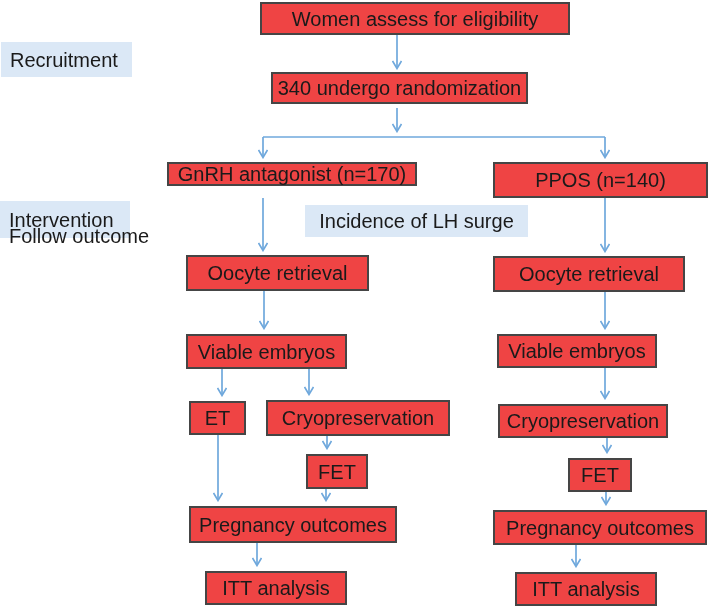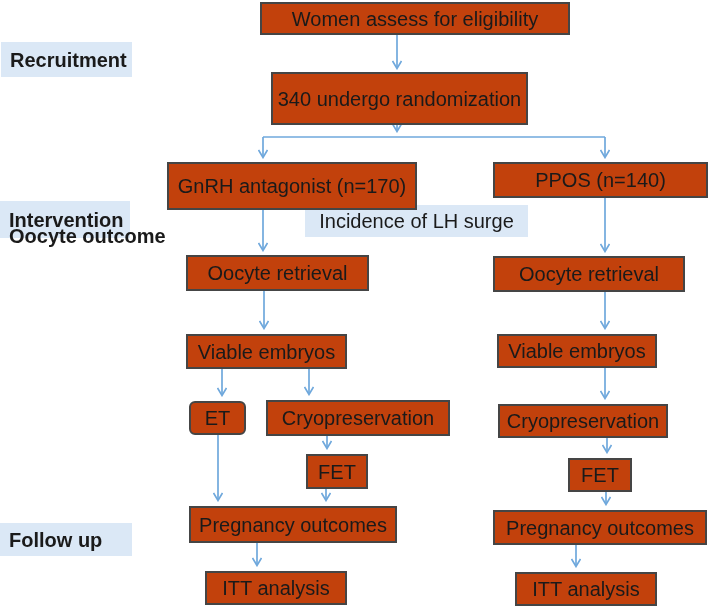--- a/index.html
+++ b/index.html
@@ -2,30 +2,29 @@
 <html style="--arrow: #6fa8dc; --label-bg: #dbe8f6;"><head>
 <meta charset="utf-8">
 <style>
   html,body { margin:0; padding:0; background:#ffffff; }
   #stage {
     position:relative; width:709px; height:607px; background:#ffffff;
     font-family:"Liberation Sans", sans-serif; color:#1a1a1a; overflow:hidden;
   }
   .box {
     position:absolute; box-sizing:border-box;
-    border:2px solid #454545; background:#c2410c;
+    border:2px solid #454545; background:#ef4444;
     display:flex; align-items:center; justify-content:center;
     font-size:20px; line-height:1; white-space:nowrap;
   }
   .stage-label {
     position:absolute; box-sizing:border-box;
     display:flex; align-items:center;
     font-size:20px; line-height:1; white-space:nowrap;
     padding-left:9px;
-    font-weight:bold;
   }
   .stage-label.hl { background:var(--label-bg, #dbe8f6); }
   .annotation {
     position:absolute; box-sizing:border-box;
     display:flex; align-items:center; justify-content:center;
     font-size:20px; line-height:1; white-space:nowrap;
     background:var(--label-bg, #dbe8f6);
   }
   svg.arrows { position:absolute; left:0; top:0; pointer-events:none; }
   svg.arrows line, svg.arrows path.conn { stroke:var(--arrow, #6fa8dc); stroke-width:1.7; fill:none; }
@@ -59,34 +58,33 @@
     <line x1="607" y1="438" x2="607" y2="452" marker-end="url(#ah)"></line>
     <line x1="218" y1="435" x2="218" y2="500" marker-end="url(#ah)"></line>
     <line x1="326" y1="489" x2="326" y2="500" marker-end="url(#ah)"></line>
     <line x1="606" y1="492" x2="606" y2="504" marker-end="url(#ah)"></line>
     <line x1="257" y1="543" x2="257" y2="565" marker-end="url(#ah)"></line>
     <line x1="576" y1="545" x2="576" y2="566" marker-end="url(#ah)"></line>
   </svg>
 
   <div class="stage-label hl" style="left:1px;   top:42px;  width:131px; height:35px;">Recruitment</div>
   <div class="stage-label hl" style="left:0px;   top:161px; width:130px; height:37px;margin-top:40px;">Intervention</div>
-  <div class="stage-label" style="left:0px;   top:222px; width:165px; height:28px;">Oocyte outcome</div>
-  <div class="stage-label hl" style="left:0px;   top:523px; width:132px; height:33px;">Follow up</div>
+  <div class="stage-label" style="left:0px;   top:222px; width:165px; height:28px;">Follow outcome</div>
 
   <div class="annotation" style="left:305px; top:205px; width:223px; height:32px;">Incidence of LH surge</div>
 
   <div class="box" style="left: 260px; top: 2px; width: 310px; height: 33px; border-color: rgb(69, 69, 69); color: rgb(26, 26, 26);">Women assess for eligibility</div>
-  <div class="box" style="left: 271px; top: 72px; width: 257px; height: 53px; border-color: rgb(69, 69, 69); color: rgb(26, 26, 26);">340 undergo randomization</div>
-  <div class="box" style="left: 167px; top: 162px; width: 250px; height: 48px; border-color: rgb(69, 69, 69); color: rgb(26, 26, 26); text-align: right;">GnRH antagonist (n=170)</div>
+  <div class="box" style="left: 271px; top: 72px; width: 257px; height: 32px; border-color: rgb(69, 69, 69); color: rgb(26, 26, 26);">340 undergo randomization</div>
+  <div class="box" style="left: 167px; top: 162px; width: 250px; height: 24px; border-color: rgb(69, 69, 69); color: rgb(26, 26, 26); text-align: right;">GnRH antagonist (n=170)</div>
   <div class="box" style="left: 493px; top: 162px; width: 215px; height: 36px; border-color: rgb(69, 69, 69); color: rgb(26, 26, 26);">PPOS (n=140)</div>
   <div class="box" style="left: 186px; top: 255px; width: 183px; height: 36px; border-color: rgb(69, 69, 69); color: rgb(26, 26, 26);">Oocyte retrieval</div>
   <div class="box" style="left: 493px; top: 256px; width: 192px; height: 36px; border-color: rgb(69, 69, 69); color: rgb(26, 26, 26);">Oocyte retrieval</div>
   <div class="box" style="left: 186px; top: 334px; width: 161px; height: 35px; border-color: rgb(69, 69, 69); color: rgb(26, 26, 26);">Viable embryos</div>
   <div class="box" style="left: 497px; top: 334px; width: 160px; height: 34px; border-color: rgb(69, 69, 69); color: rgb(26, 26, 26);">Viable embryos</div>
-  <div class="box" style="left: 189px; top: 401px; width: 57px; height: 34px; border-color: rgb(69, 69, 69); color: rgb(26, 26, 26); border-radius: 6px;">ET</div>
+  <div class="box" style="left: 189px; top: 401px; width: 57px; height: 34px; border-color: rgb(69, 69, 69); color: rgb(26, 26, 26);">ET</div>
   <div class="box" style="left: 266px; top: 400px; width: 184px; height: 36px; border-color: rgb(69, 69, 69); color: rgb(26, 26, 26);">Cryopreservation</div>
   <div class="box" style="left: 498px; top: 404px; width: 170px; height: 34px; border-color: rgb(69, 69, 69); color: rgb(26, 26, 26);">Cryopreservation</div>
   <div class="box" style="left: 306px; top: 454px; width: 62px; height: 35px; border-color: rgb(69, 69, 69); color: rgb(26, 26, 26);">FET</div>
   <div class="box" style="left: 568px; top: 458px; width: 64px; height: 34px; border-color: rgb(69, 69, 69); color: rgb(26, 26, 26);">FET</div>
   <div class="box" style="left: 189px; top: 506px; width: 208px; height: 37px; border-color: rgb(69, 69, 69); color: rgb(26, 26, 26);">Pregnancy outcomes</div>
   <div class="box" style="left: 493px; top: 510px; width: 214px; height: 35px; border-color: rgb(69, 69, 69); color: rgb(26, 26, 26);">Pregnancy outcomes</div>
   <div class="box" style="left: 205px; top: 571px; width: 142px; height: 34px; border-color: rgb(69, 69, 69); color: rgb(26, 26, 26);">ITT analysis</div>
   <div class="box" style="left: 515px; top: 572px; width: 142px; height: 34px; border-color: rgb(69, 69, 69); color: rgb(26, 26, 26);">ITT analysis</div>
 
 </div>

